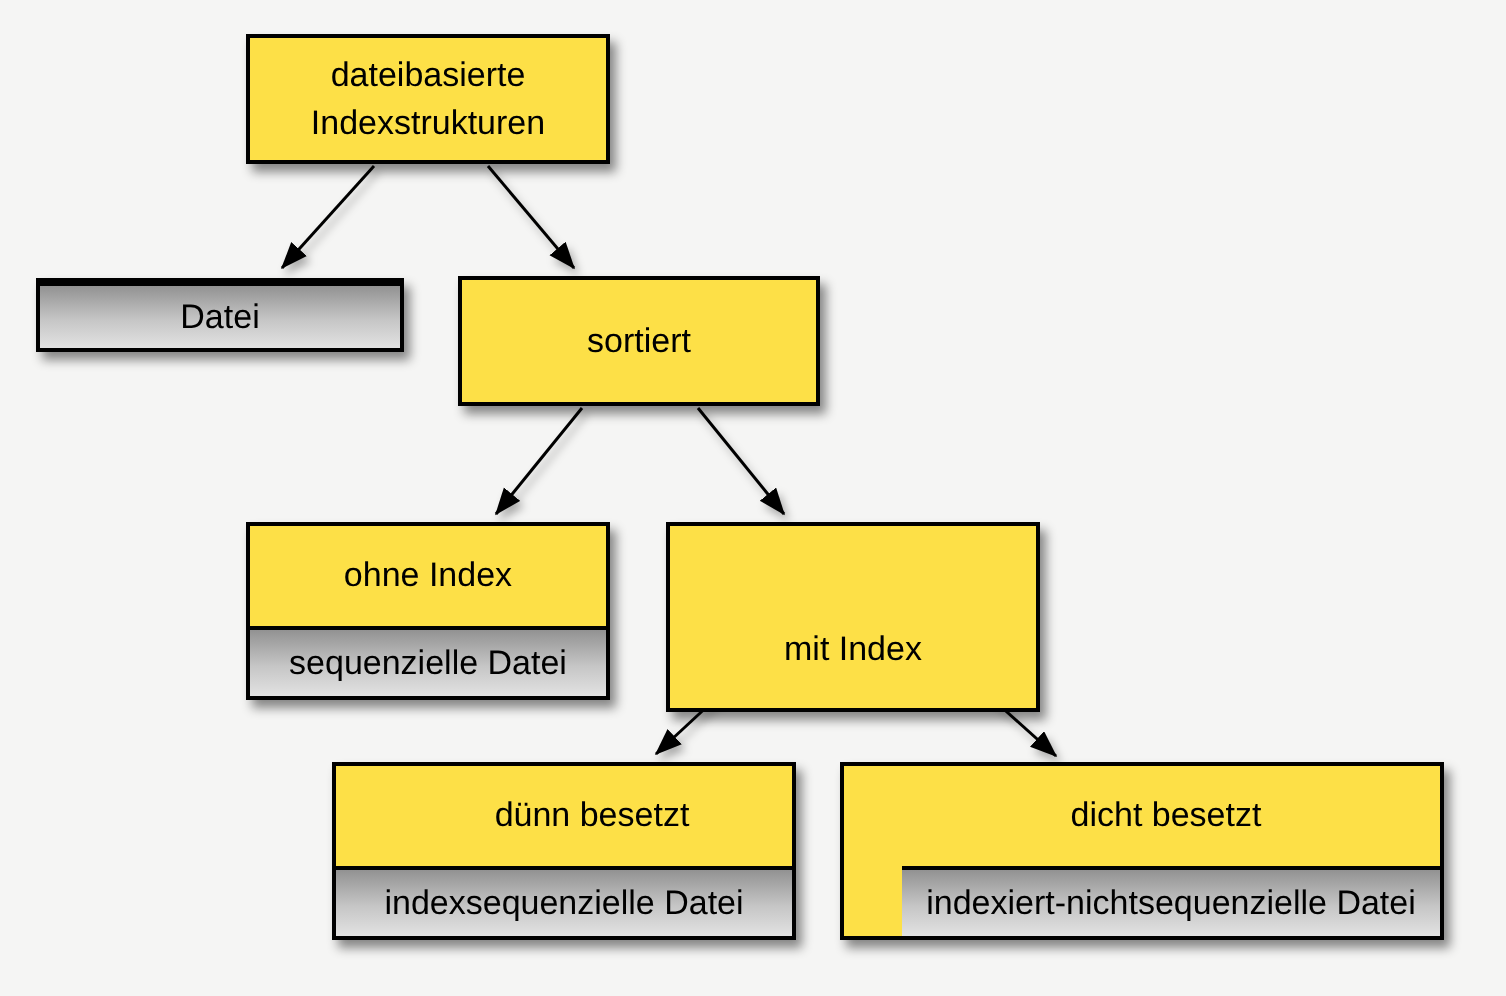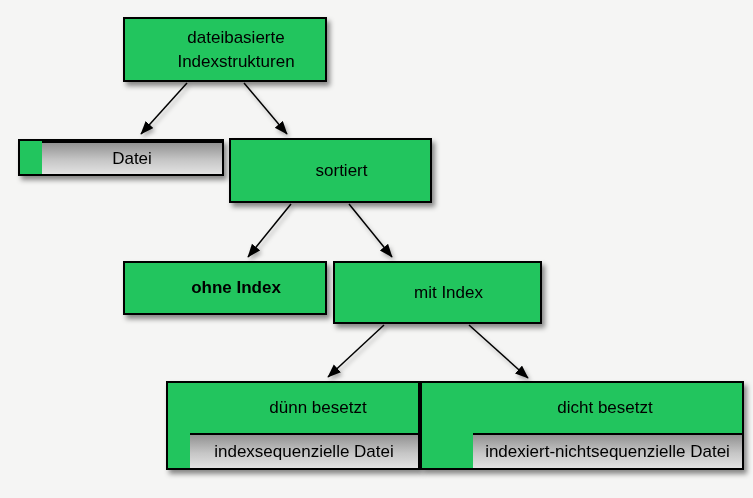--- a/index.html
+++ b/index.html
@@ -16,27 +16,26 @@
   .edges {
     position: absolute;
     left: 0; top: 0;
     width: 753px; height: 498px;
     filter: drop-shadow(2px 3px 2px rgba(0,0,0,0.30));
   }
   .edges line { stroke: #000; stroke-width: 1.5; }
 
   .node {
     position: absolute;
-    background: #22c55e;
+    background: #fde047;
     border: 2px solid #000;
     box-shadow: 3px 4px 5px rgba(0,0,0,0.45);
     text-align: center;
     color: #000;
     font-size: 17px;
-    padding-left: 22px;
   }
   .node .main {
     display: flex;
     align-items: center;
     justify-content: center;
     line-height: 24px;
     padding: 0 4px;
   }
   .node .sub {
     border-top: 2px solid #000;
@@ -48,25 +47,25 @@
   }
 
   
   .n-root        { left:123px; top:17px;  width:178px; }
   .n-root .main  { height:61px; }
   .n-unsortiert        { left:18px;  top:139px; width:180px; }
   .n-unsortiert .main  { height:52px; }
   .n-unsortiert .sub   { height:31px; }
   .n-sortiert        { left:229px; top:138px; width:177px; }
   .n-sortiert .main  { height:61px; }
-  .n-ohne-index        { left:123px; top:261px; width:178px;font-weight:bold; }
+  .n-ohne-index        { left:123px; top:261px; width:178px; }
   .n-ohne-index .main  { height:50px; }
   .n-ohne-index .sub   { height:33px; }
   .n-mit-index        { left:333px; top:261px; width:183px; }
-  .n-mit-index .main  { height:59px; }
+  .n-mit-index .main  { height:59px;margin-top:32px; }
   .n-duenn        { left:166px; top:381px; width:228px; }
   .n-duenn .main  { height:50px;margin-left:28px; }
   .n-duenn .sub   { height:33px; }
   .n-dicht        { left:420px; top:381px; width:298px; }
   .n-dicht .main  { height:50px;margin-left:24px; }
   .n-dicht .sub   { height:33px;margin-left:29px; }
 </style>
 </head>
 <body>
 
@@ -93,20 +92,21 @@
   <div class="node n-unsortiert">
     <div class="sub">Datei</div>
   </div>
 
   <div class="node n-sortiert">
     <div class="main">sortiert</div>
   </div>
 
   <div class="node n-ohne-index">
     <div class="main">ohne Index</div>
+    <div class="sub">sequenzielle Datei</div>
   </div>
 
   <div class="node n-mit-index">
     <div class="main">mit Index</div>
   </div>
 
   <div class="node n-duenn">
     <div class="main">dünn besetzt</div>
     <div class="sub">indexsequenzielle Datei</div>
   </div>

